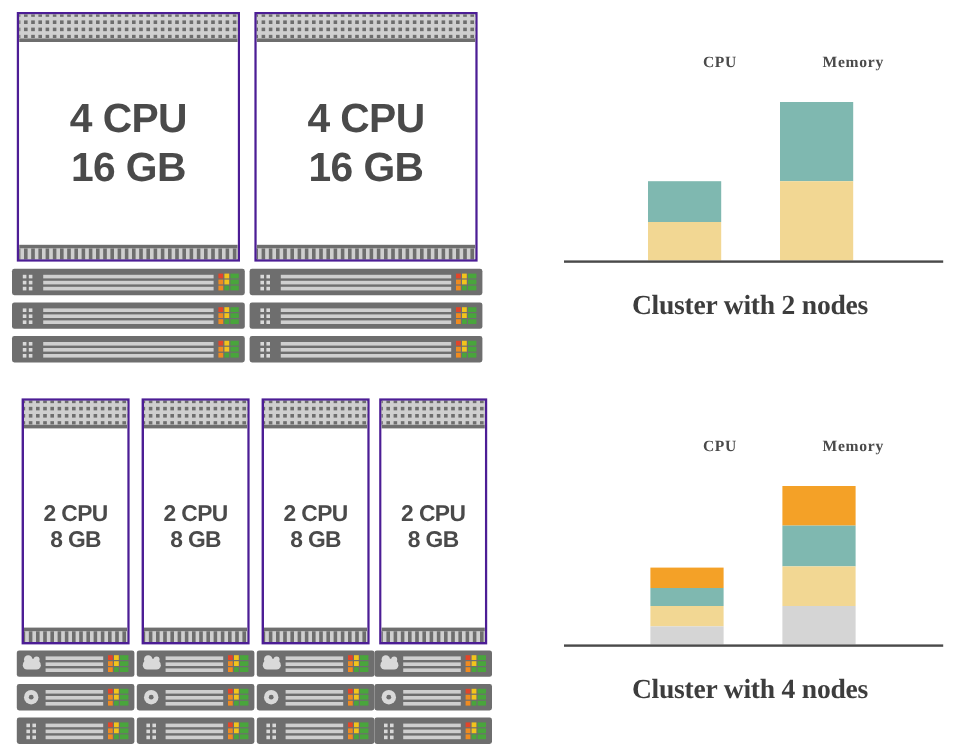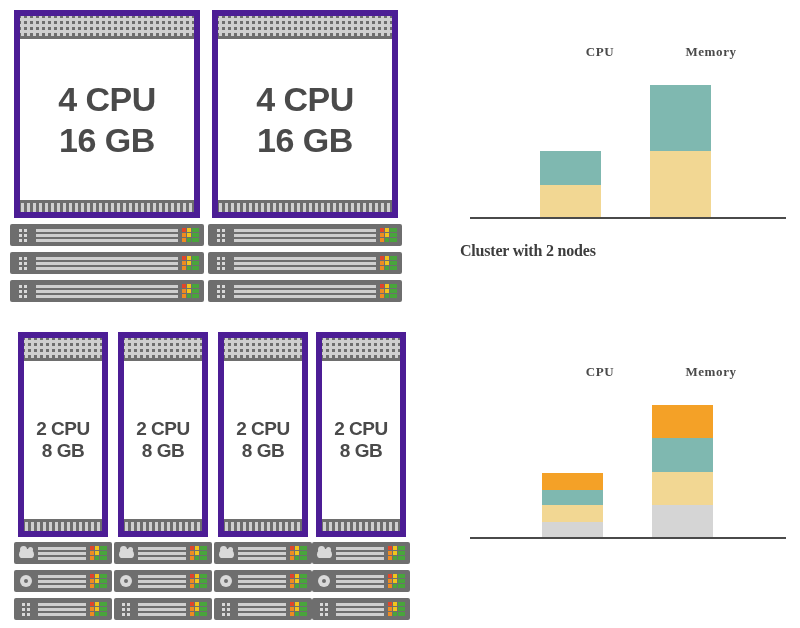--- a/index.html
+++ b/index.html
@@ -16,21 +16,21 @@
   }
 
   
   .abs { position: absolute; }
   
   .node-chassis {
     position: absolute;
     left: 0; top: 0;
     width: 100%;
     box-sizing: border-box;
-    border: 6px solid #4c1d95;
+    border: 2px solid #4c1d95;
     background: #ffffff;
     display: flex;
     flex-direction: column;
   }
   
   .vent-top {
     height: 20px;
     flex: 0 0 20px;
     background-color: #6e6e6e;
     background-image:
@@ -181,25 +181,26 @@
     flex-direction: column;
   }
   .bar-seg { width: 100%; }
   .axis-line {
     position: absolute;
     height: 2px;
     background: #4a4a4a;
   }
   .chart-caption {
     position: absolute;
-    font-size: 16px;
+    font-size: 23px;
     font-weight: bold;
     color: #3d3d3d;
     letter-spacing: -0.2px;
     white-space: nowrap;
+    text-align: center;
   }
 </style>
 </head>
 <body>
 
 <div class="abs" style="left:0;top:0;width:420px;height:300px;">
 
   <div style="position:absolute;left:14px;top:10px;width:186px;height:208px;">
     <div class="node-chassis" style="height:208px;">
       <div class="vent-top"></div>
@@ -770,13 +771,14 @@
 
     <div class="bar" style="left:192px;top:75px;width:61px;height:132px;">
       <div class="bar-seg" style="height:33px;background:#f4a127;"></div>
       <div class="bar-seg" style="height:34px;background:#7fb8b0;"></div>
       <div class="bar-seg" style="height:33px;background:#f2d793;"></div>
       <div class="bar-seg" style="height:32px;background:#d5d5d5;"></div>
     </div>
     <div class="axis-line" style="left:10px;top:207px;width:316px;"></div>
   </div>
 
+  <div class="chart-caption" style="left:0;top:232px;width:330px;">Cluster with 4 nodes</div>
 </div>
 
 </body></html>

